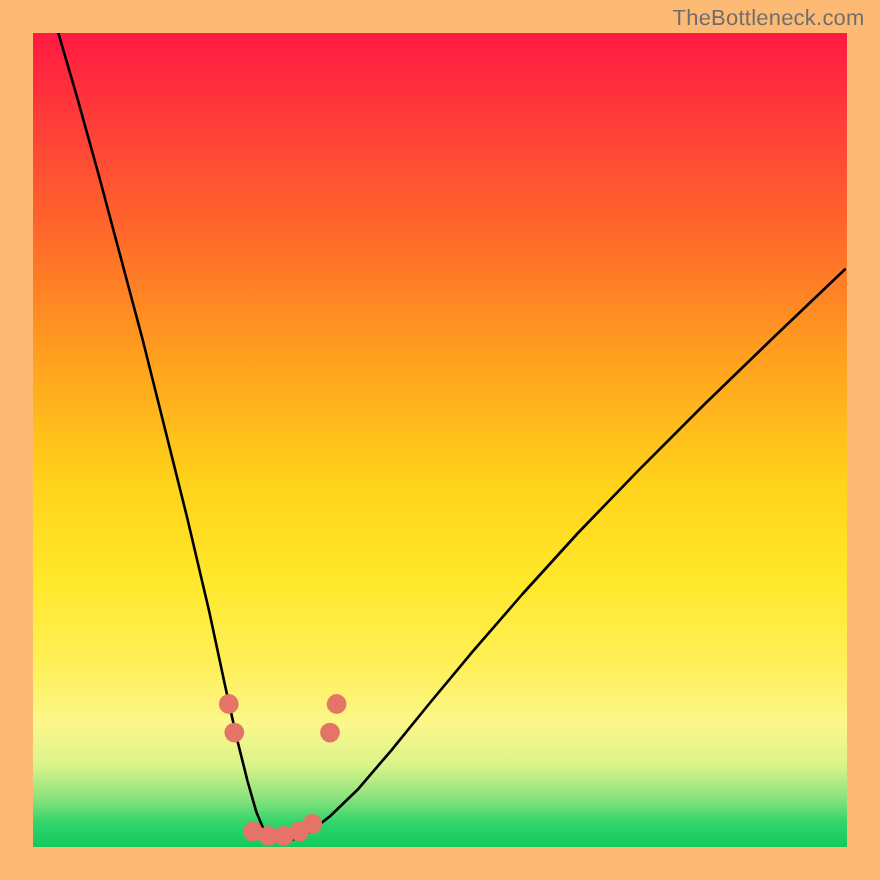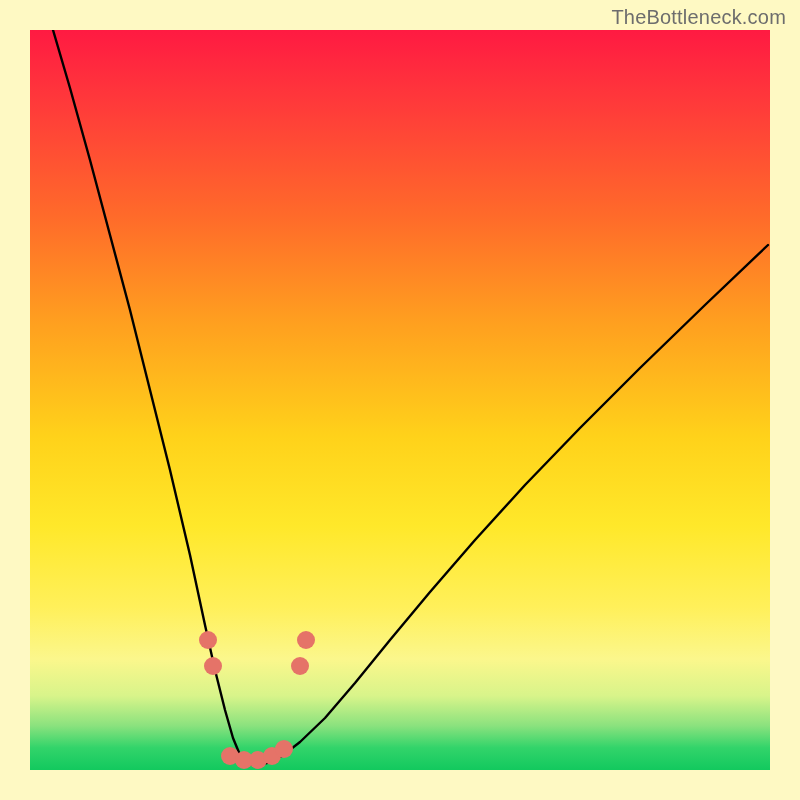--- a/index.html
+++ b/index.html
@@ -10,21 +10,21 @@
     background: #000;
     overflow: hidden;
     font-family: Arial, Helvetica, sans-serif;
   }
   .frame {
     position: absolute;
     left: 0;
     top: 0;
     width: 800px;
     height: 800px;
-    background: #fef9c3;
+    background: #fdba74;
   }
   .plot {
     position: absolute;
     left: 30px;
     top: 30px;
     width: 740px;
     height: 740px;
     background: linear-gradient(to bottom,
       #ff1a42 0%,
       #ff3a3a 10%,

